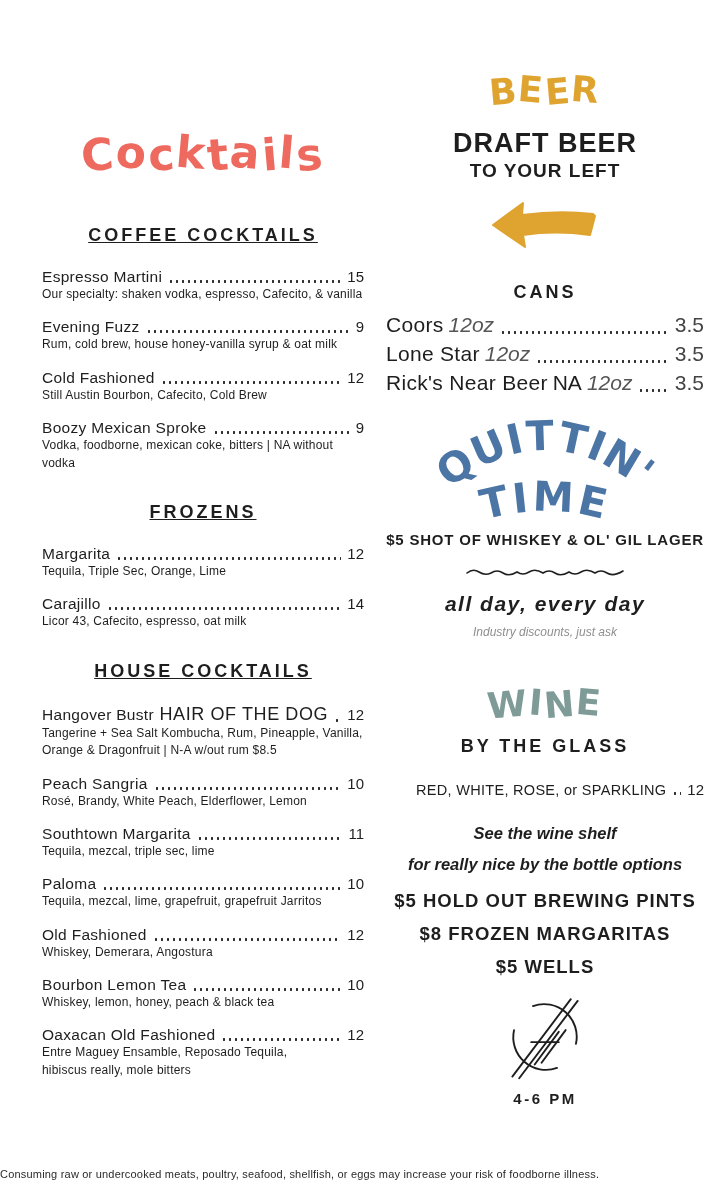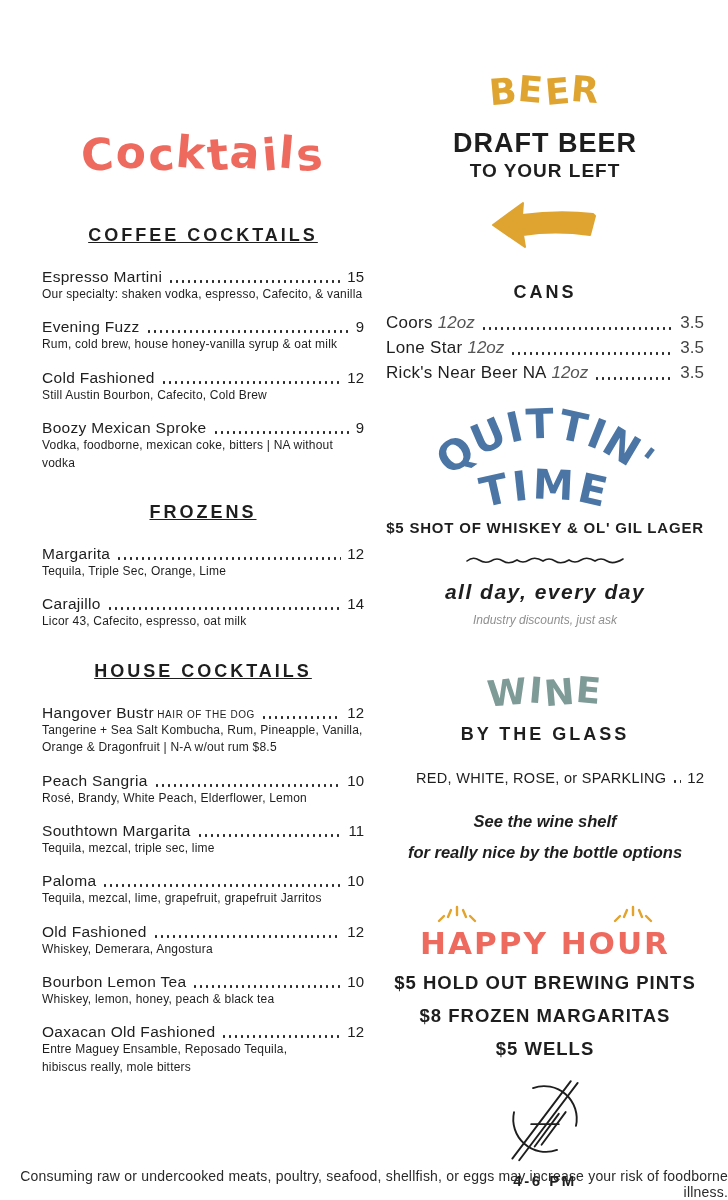--- a/index.html
+++ b/index.html
@@ -26,37 +26,37 @@
     text-align:center;font-weight:bold;font-size:18px;letter-spacing:3px;
     margin:30px 0 22px 0;
     text-decoration:underline;
   }
   .col-left .section-heading:first-child{margin-top:0;}
 
   
   .item{margin-bottom:15px;text-align:left;}
   .item-row{display:flex;align-items:baseline;}
   .item-name{font-size:15.5px;letter-spacing:.3px;white-space:nowrap;}
-  .suffix{font-size:10px;letter-spacing:.6px;margin-top:47px;}
+  .suffix{font-size:18px;letter-spacing:.6px;margin-top:47px;}
   .leader{
     flex:1;height:3px;margin:0 6px;align-self:flex-end;margin-bottom:3px;
     background-image:radial-gradient(circle,#2b2b2b 1.1px,transparent 1.3px);
     background-size:6px 3px;background-repeat:repeat-x;background-position:left center;
   }
   .price{font-size:15px;white-space:nowrap;}
   .item-desc{font-size:12px;letter-spacing:.2px;line-height:1.45;white-space:pre-line;color:#1e1e1e;}
 
   
   .draft-line1{font-size:27px;font-weight:bold;letter-spacing:1px;line-height:1.1;}
   .draft-line2{font-size:19px;font-weight:bold;letter-spacing:1px;line-height:1.25;}
   .arrow-wrap{margin:14px auto 6px auto;}
 
   
   .cans-heading{font-size:18px;font-weight:bold;letter-spacing:3px;margin:26px 0 10px 0;}
-  .can-row{display:flex;align-items:baseline;font-size:17px;margin:5px 0;text-align:left;}
+  .can-row{display:flex;align-items:baseline;font-size:21px;margin:5px 0;text-align:left;}
   .can-name{white-space:nowrap;letter-spacing:.3px;}
   .can-tag{white-space:nowrap;margin-left:5px;}
   .can-size{white-space:nowrap;font-style:italic;color:#555;margin-left:5px;}
   .can-price{color:#444;white-space:nowrap;}
 
   
   .quittin-wrap{margin:22px auto 0 auto;}
   .deal-line{font-size:15px;font-weight:bold;letter-spacing:.8px;margin-top:2px;}
   .squiggle-wrap{margin:16px auto 10px auto;}
   .allday{font-size:21px;font-weight:bold;font-style:italic;letter-spacing:1.5px;}
@@ -72,22 +72,22 @@
   .hh-title{color:#EE6A5F;font-size:31px;font-weight:bold;letter-spacing:2px;font-family:"DejaVu Sans",sans-serif;}
   .rays{position:absolute;top:-20px;}
   .rays.left{left:14px;}
   .rays.right{right:14px;}
   .hh-deal{font-size:18.5px;font-weight:bold;letter-spacing:1px;margin:11px 0;}
   .logo-wrap{margin:16px auto 0 auto;}
   .hh-time{font-size:15px;font-weight:bold;letter-spacing:2.5px;margin-top:4px;line-height:1.5;}
 
   
   .footer{
-    position:absolute;left:0;right:0;top:1168px;text-align:right;
-    font-size:14px;letter-spacing:.2px;color:#2a2a2a;
+    position:absolute;left:0;right:0;top:1168px;text-align:left;
+    font-size:11px;letter-spacing:.2px;color:#2a2a2a;
   }
 </style>
 </head>
 <body>
 
 <div class="col-left">
   <div class="title-cocktails bubble"><span>C</span><span>o</span><span>c</span><span>k</span><span>t</span><span>a</span><span>i</span><span>l</span><span>s</span></div>
   <div id="left-sections">
       <div class="section-heading">COFFEE COCKTAILS</div>
       <div class="item">
@@ -272,45 +272,20 @@
     <span class="can-name">RED, WHITE, ROSE, or SPARKLING</span>
     <span class="leader"></span>
     <span class="price">12</span>
   </div>
 
   <div class="wine-note">
     <div>See the wine shelf</div>
     <div>for really nice by the bottle options</div>
   </div>
 
-  <div class="hh-title-wrap">
-    <span class="rays left">
-      <svg width="46" height="20" viewBox="0 0 46 20">
-        <g stroke="#E4A32B" stroke-width="2.4" stroke-linecap="round" fill="none">
-          <line x1="5" y1="16" x2="10" y2="11"></line>
-            <line x1="14" y1="12" x2="17" y2="5"></line>
-          <line x1="23" y1="10" x2="23" y2="2"></line>
-            <line x1="32" y1="12" x2="29" y2="5"></line>
-          <line x1="41" y1="16" x2="36" y2="11"></line>
-        </g>
-      </svg>
-    </span>
-    <span class="rays right">
-      <svg width="46" height="20" viewBox="0 0 46 20">
-        <g stroke="#E4A32B" stroke-width="2.4" stroke-linecap="round" fill="none">
-          <line x1="5" y1="16" x2="10" y2="11"></line>
-            <line x1="14" y1="12" x2="17" y2="5"></line>
-          <line x1="23" y1="10" x2="23" y2="2"></line>
-            <line x1="32" y1="12" x2="29" y2="5"></line>
-          <line x1="41" y1="16" x2="36" y2="11"></line>
-        </g>
-      </svg>
-    </span>
-    <span class="hh-title">HAPPY HOUR</span>
-  </div>
 
   <div id="hh-deals">
       <div class="hh-deal">$5 HOLD OUT BREWING PINTS</div>
       <div class="hh-deal">$8 FROZEN MARGARITAS</div>
       <div class="hh-deal">$5 WELLS</div>
     </div>
 
   <div class="logo-wrap">
     <svg width="86" height="86" viewBox="0 0 100 100">
       <g fill="none" stroke="#1e1e1e" stroke-width="2.2" stroke-linecap="round">

